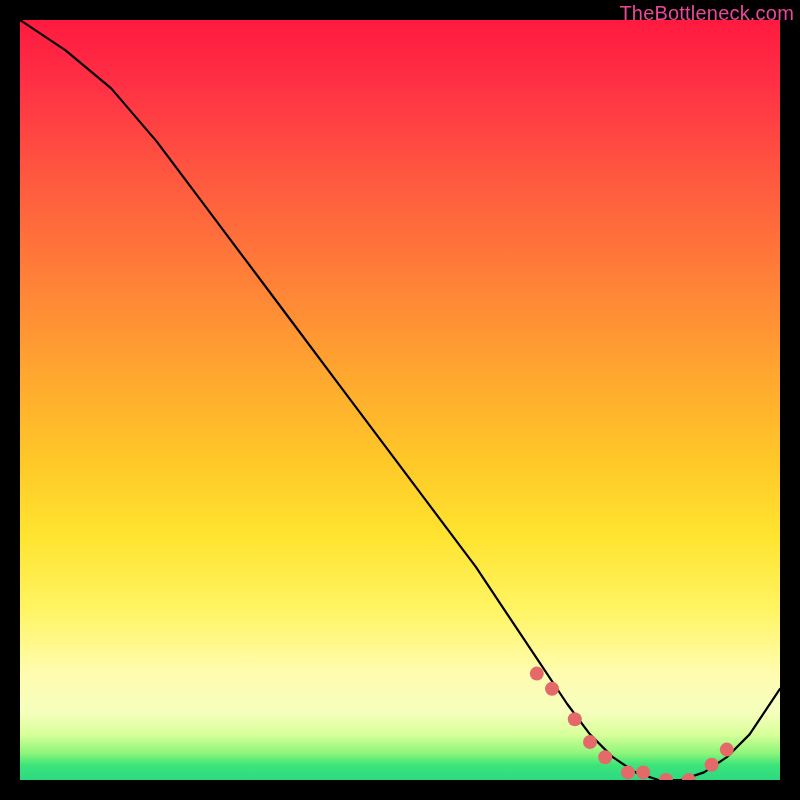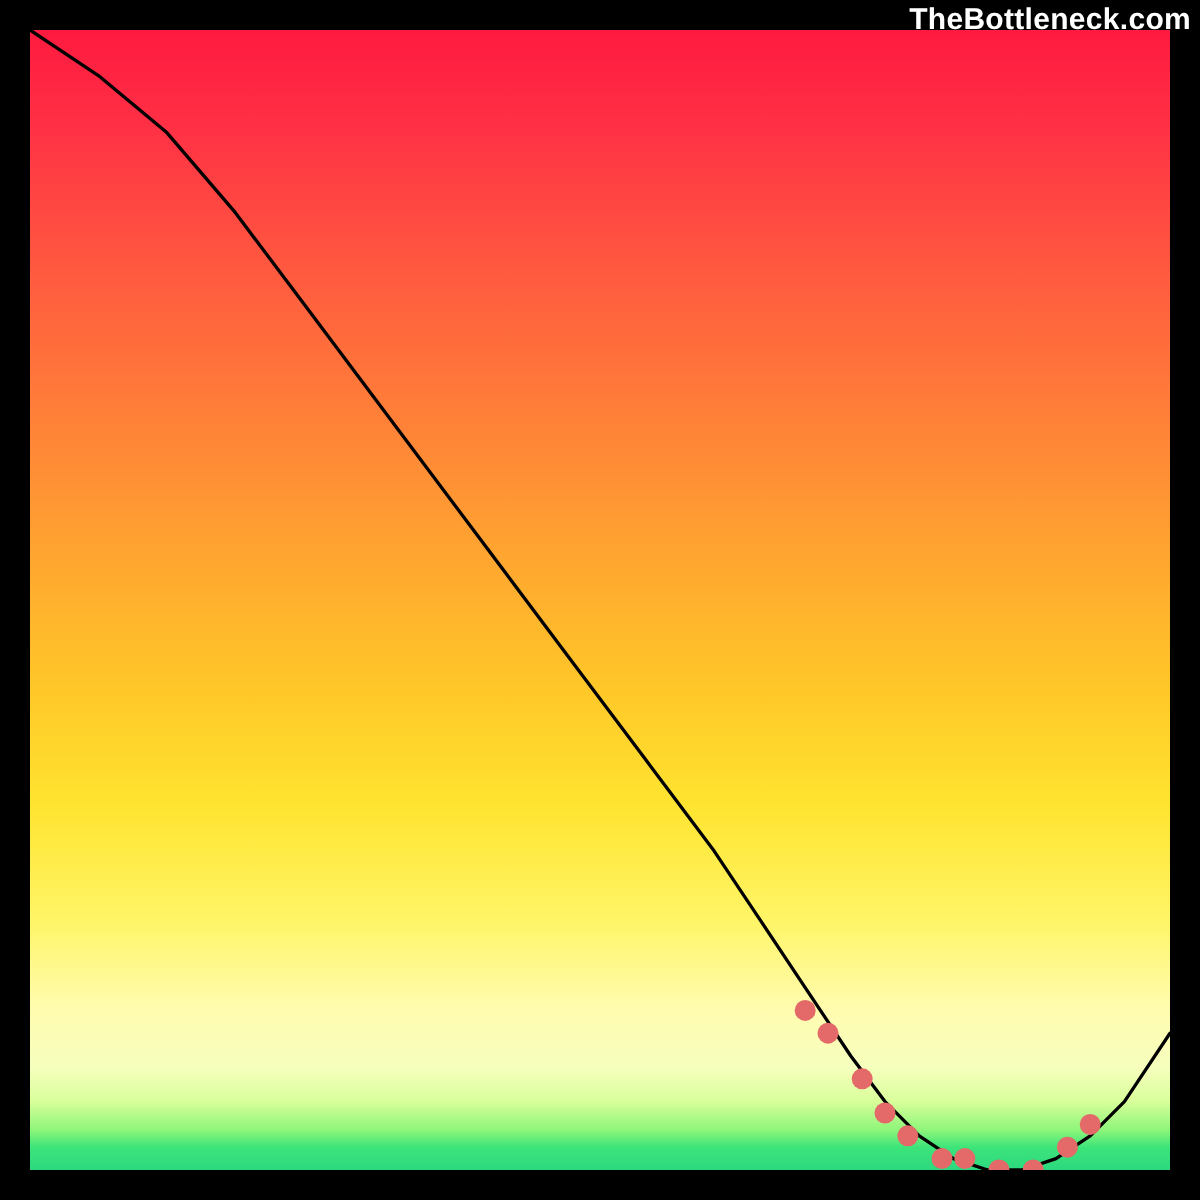--- a/index.html
+++ b/index.html
@@ -41,23 +41,23 @@
       #d8ff9a 94%,
       #8df57a 96.5%,
       #3de47a 98%,
       #2cd980 100%
     );
   }
   .watermark {
     position: absolute;
     top: 2px;
     right: 6px;
-    color: #ffffff;
+    color: #ec4899;
     font-size: 20px;
-    font-weight: 700;
+    font-weight: 400;
     letter-spacing: 0.2px;
   }
   svg.curve {
     position: absolute;
     left: 0;
     top: 0;
     width: 760px;
     height: 760px;
   }
   svg.curve path.line {

